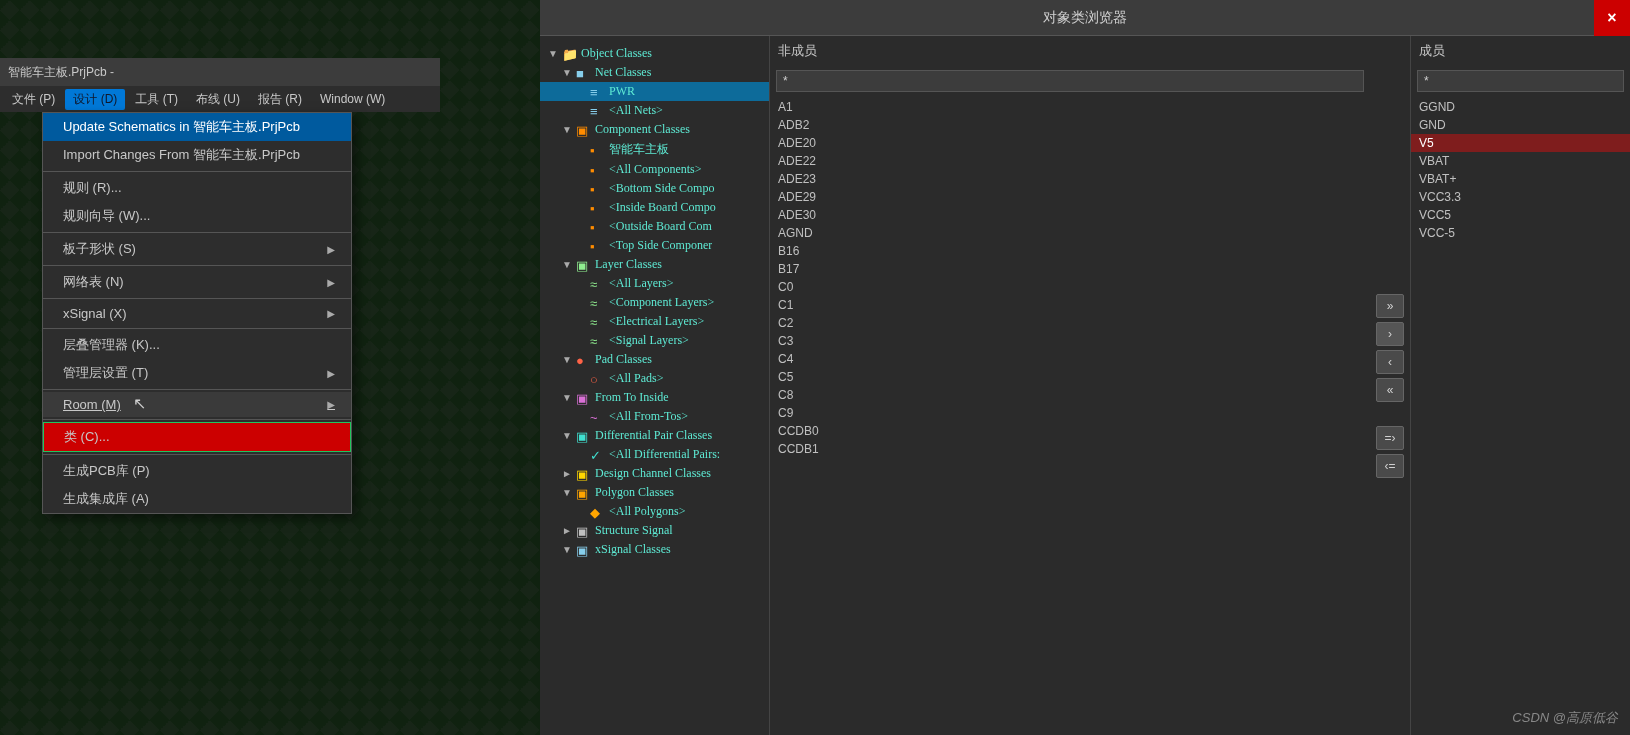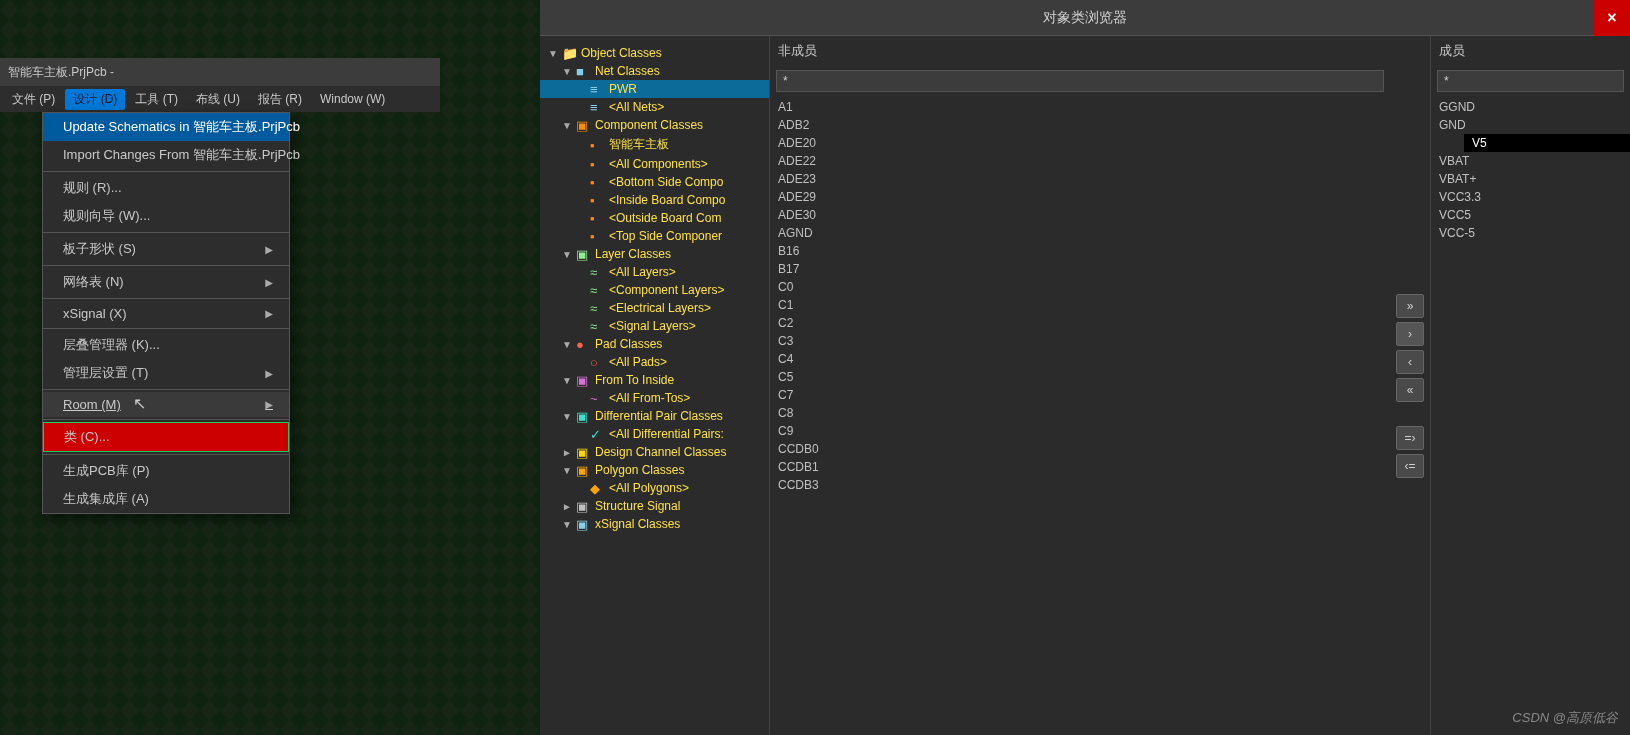--- a/index.html
+++ b/index.html
@@ -73,21 +73,21 @@
     .menu-item.active-design {
       background: #0078d7;
       color: #0f172a;
     }
 
     
     .dropdown-menu {
       position: absolute;
       top: 112px;
       left: 42px;
-      width: 248px;
+      width: 310px;
       background: #2d2d2d;
       border: 1px solid #555;
       box-shadow: 4px 4px 10px rgba(0,0,0,0.5);
       z-index: 100;
     }
     .dropdown-item {
       padding: 5px 16px 5px 20px;
       font-size: 13px;
       color: #c8c8c8;
       cursor: pointer;
@@ -193,23 +193,24 @@
     }
     .tree-icon {
       display: inline-block;
       width: 16px;
       height: 14px;
       flex-shrink: 0;
       margin-right: 3px;
     }
     .tree-label {
       font-size: 12px;
-      color: #fde047;
+      color: #5eead4;
       overflow: hidden;
       text-overflow: ellipsis;
+      font-family: Liberation Serif, serif;
     }
 
     
     .icon-object { color: #ffd700; }
 
     
     .members-section {
       flex: 1;
       display: flex;
       flex-direction: column;
@@ -240,23 +241,22 @@
       background: #2b2b2b;
       padding: 2px 0;
     }
     .panel-list-item {
       padding: 2px 8px;
       font-size: 12px;
       color: #c0c0c0;
       cursor: pointer;
     }
     .panel-list-item.selected {
-      background: #000000;
+      background: #7f1d1d;
       color: white;
-      margin-left: 33px;
     }
 
     
     .arrow-buttons {
       display: flex;
       flex-direction: column;
       justify-content: center;
       align-items: center;
       padding: 0 6px;
       gap: 4px;
@@ -271,21 +271,21 @@
       font-size: 12px;
       cursor: pointer;
       display: flex;
       align-items: center;
       justify-content: center;
       border-radius: 2px;
     }
 
     
     .right-panel {
-      width: 200px;
+      width: 220px;
       display: flex;
       flex-direction: column;
       background: #2b2b2b;
       border-left: 1px solid #444;
       flex-shrink: 0;
     }
 
     
     ::-webkit-scrollbar { width: 8px; height: 8px; }
     ::-webkit-scrollbar-track { background: #2b2b2b; }
@@ -584,26 +584,24 @@
         <div class="panel-list-item">ADE30</div>
         <div class="panel-list-item">AGND</div>
         <div class="panel-list-item">B16</div>
         <div class="panel-list-item">B17</div>
         <div class="panel-list-item">C0</div>
         <div class="panel-list-item">C1</div>
         <div class="panel-list-item">C2</div>
         <div class="panel-list-item">C3</div>
         <div class="panel-list-item">C4</div>
         <div class="panel-list-item">C5</div>
-        <div class="panel-list-item">C7</div>
         <div class="panel-list-item">C8</div>
         <div class="panel-list-item">C9</div>
         <div class="panel-list-item">CCDB0</div>
         <div class="panel-list-item">CCDB1</div>
-        <div class="panel-list-item">CCDB3</div>
       </div>
     </div>
 
     <div class="arrow-buttons">
       <div class="arrow-btn" title="Add All">»</div>
       <div class="arrow-btn" title="Add Selected" style="background:#555;">›</div>
       <div class="arrow-btn" title="Remove Selected">‹</div>
       <div class="arrow-btn" title="Remove All">«</div>
       <div style="height:16px;"></div>
       <div class="arrow-btn" title="Move Right">=›</div>

